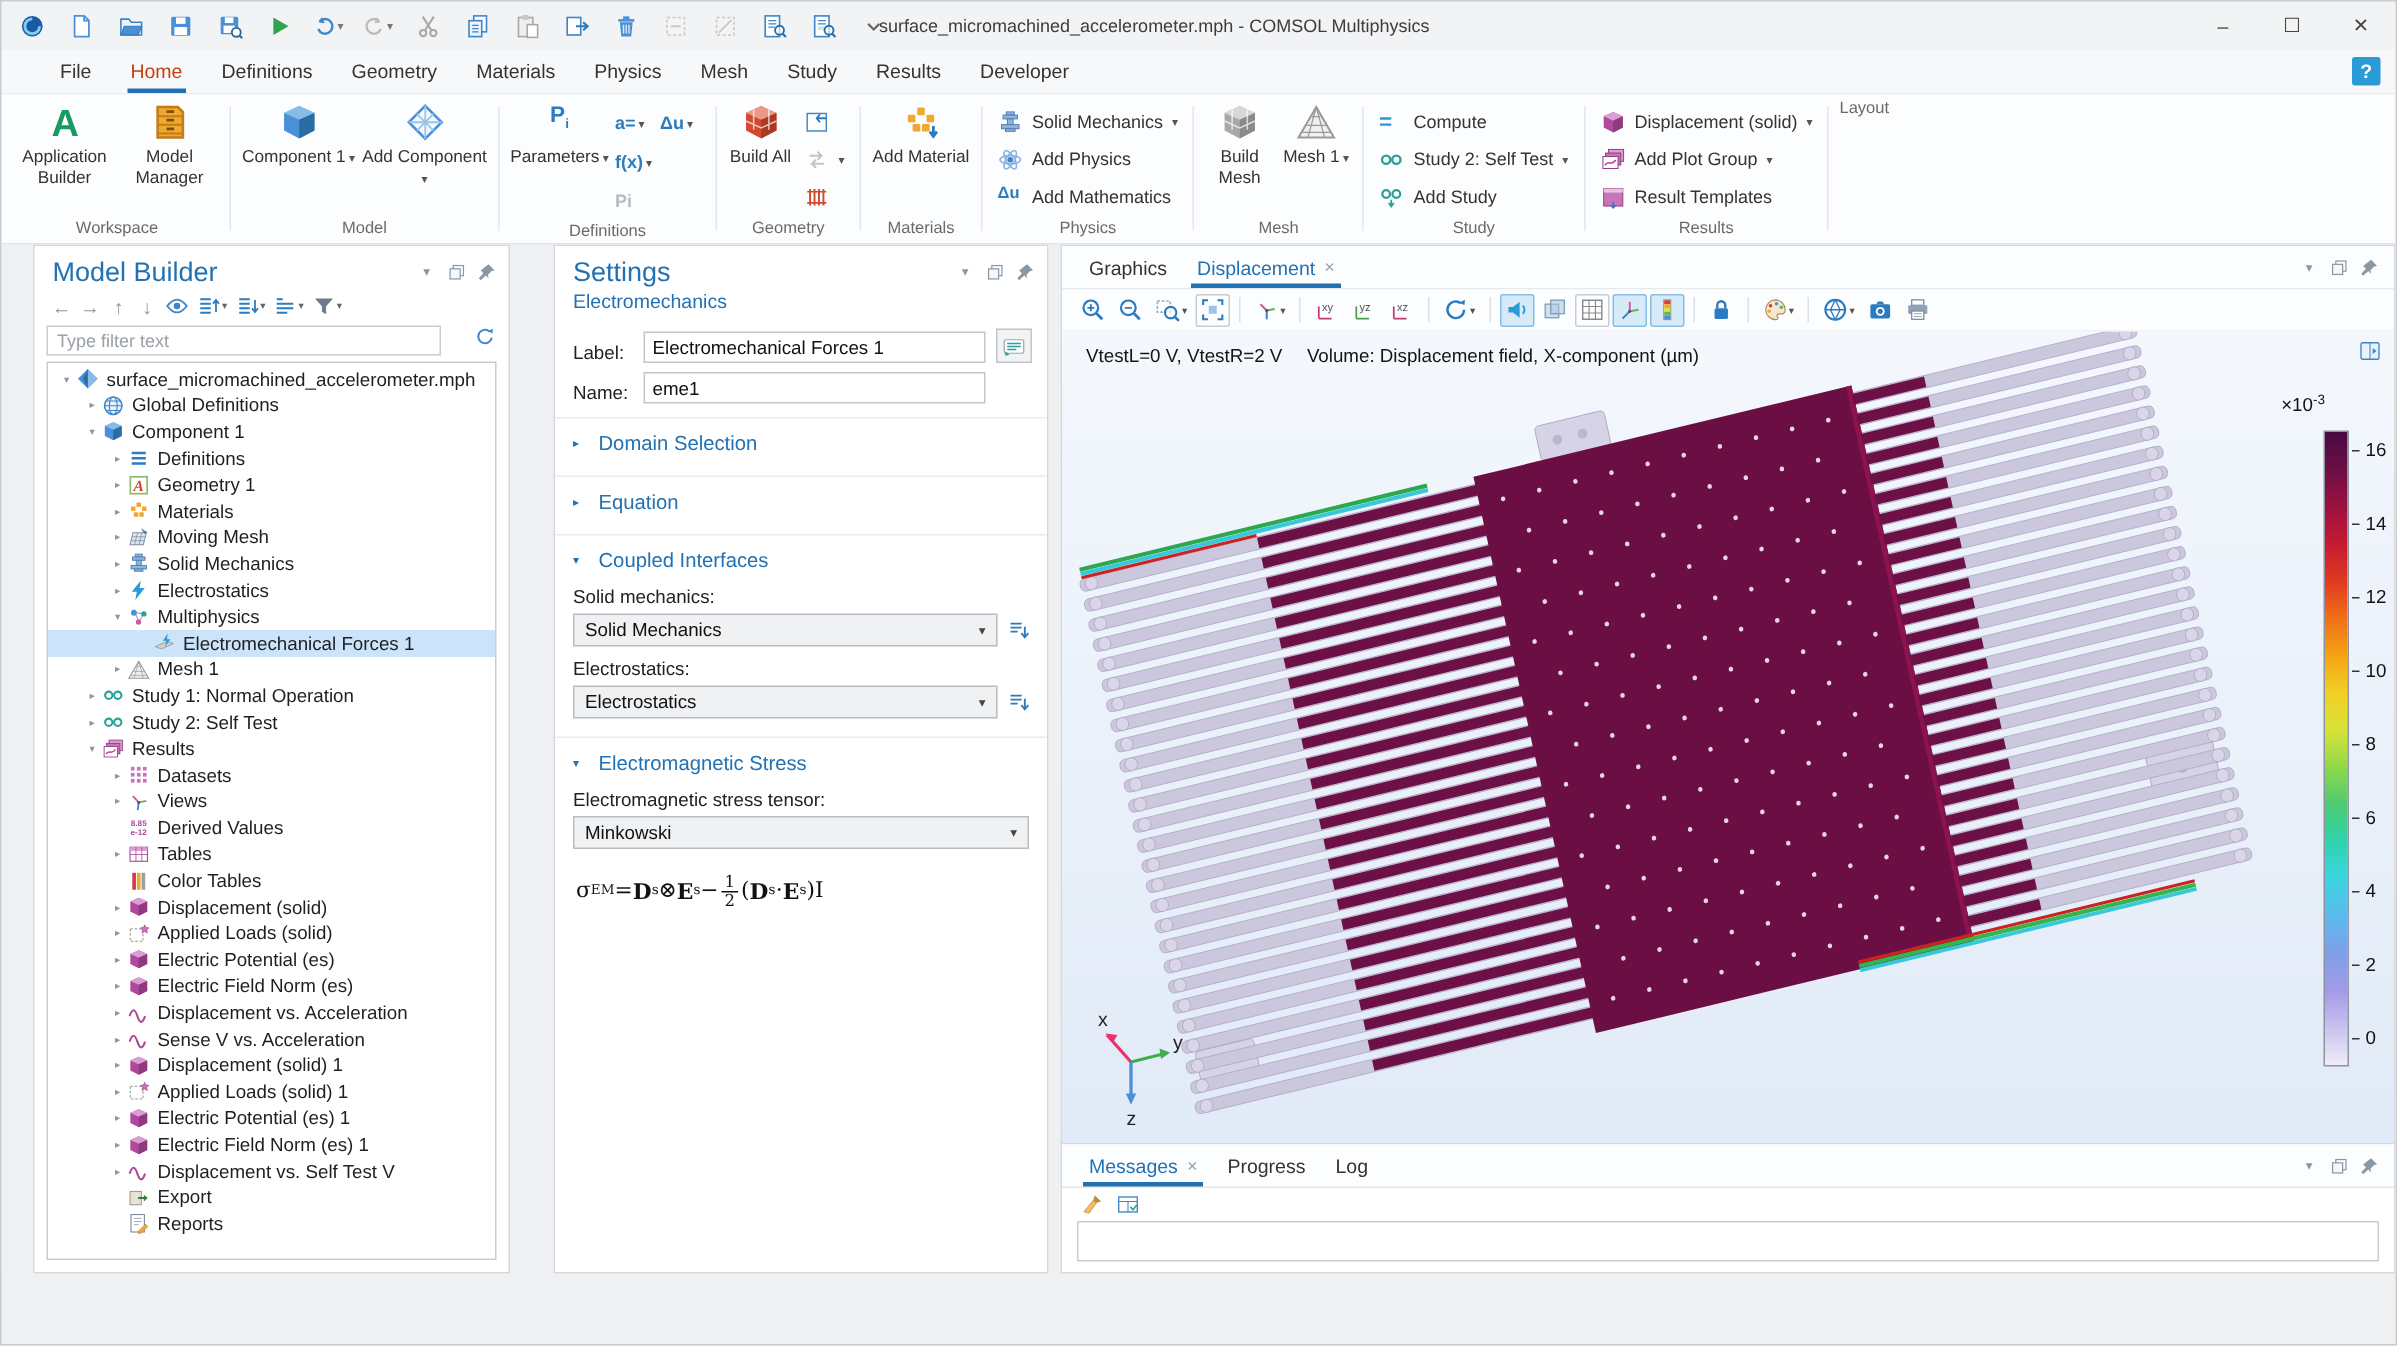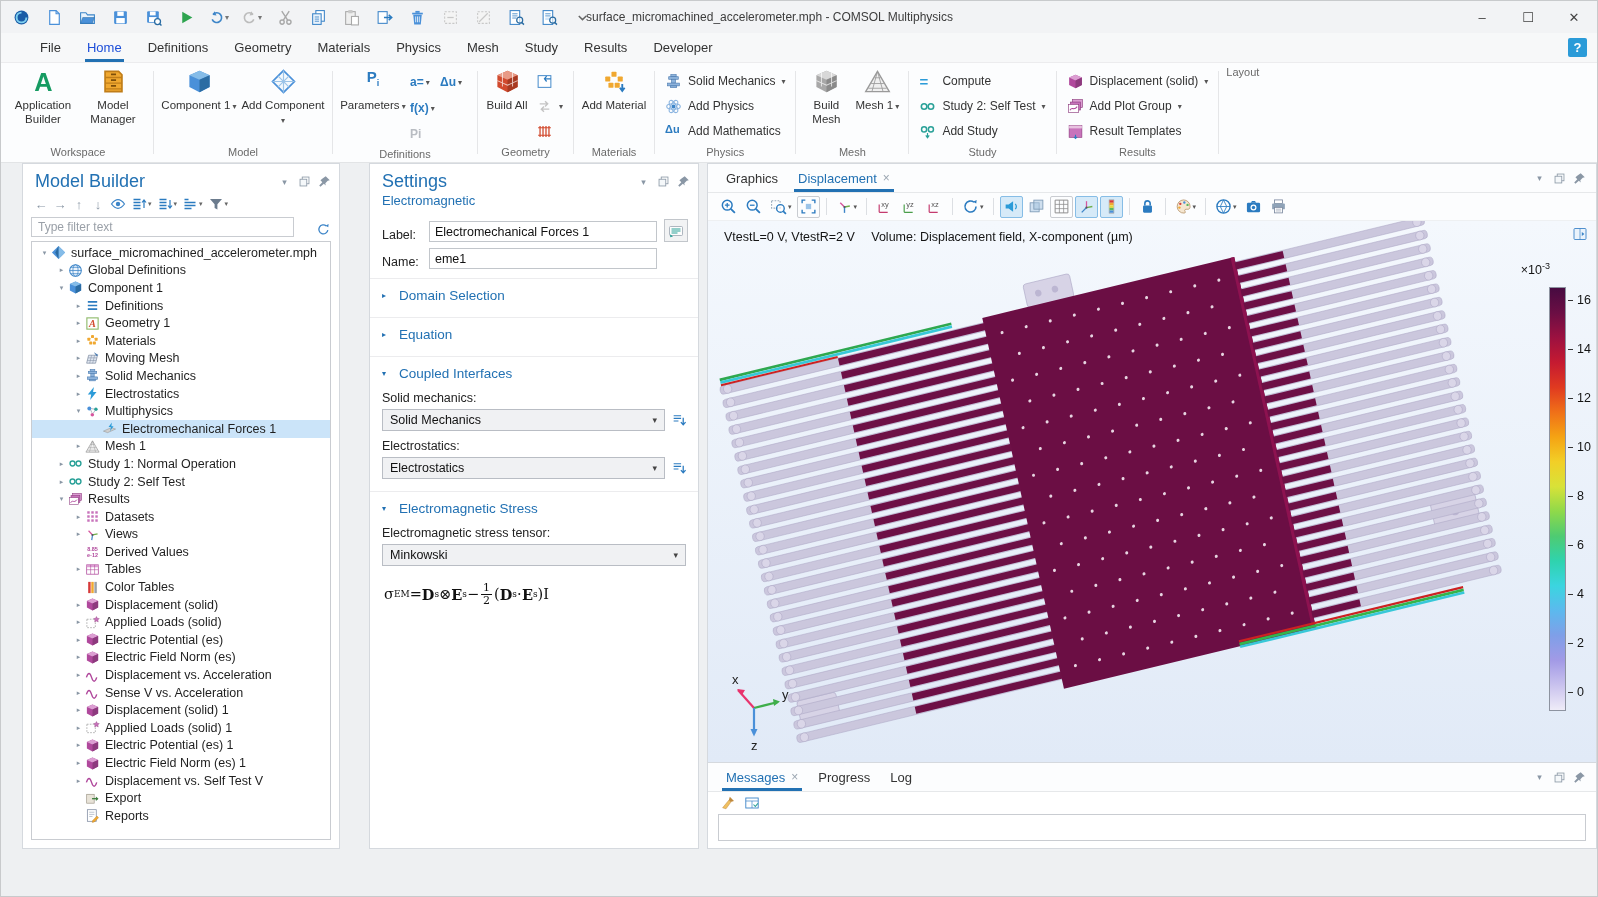--- a/index.html
+++ b/index.html
@@ -12,21 +12,21 @@
   .qat { display:flex; align-items:center; gap:13px; padding-left:10px; }
   .tb-btn { width:20px; height:20px; display:flex; align-items:center; justify-content:center; position:relative; }
   .tb-btn .crt { font-size:8px; color:#777; margin-left:1px; }
   .win-title { position:absolute; left:585px; font-size:12px; color:#3c3c3c; white-space:nowrap; }
   .win-controls { margin-left:auto; display:flex; height:32px; }
   .win-btn { width:46px; display:flex; align-items:center; justify-content:center; font-size:13px; color:#444; }
 
   
   .menubar { height:30px; background:#f7f8f9; display:flex; align-items:stretch; padding-left:26px; border-bottom:1px solid #ececee; }
   .menu-item { padding:0 13px; font-size:13px; color:#333; display:flex; align-items:center; position:relative; }
-  .menu-item.active { color:#1d4ed8; }
+  .menu-item.active { color:#c2410c; }
   .menu-item.active::after { content:""; position:absolute; left:11px; right:11px; bottom:0; height:3px; background:#2271b3; }
   .help-btn { margin-left:auto; margin-right:10px; align-self:center; width:19px; height:19px; background:#2b9bd8; color:#fff; border-radius:2px; display:flex; align-items:center; justify-content:center; font-size:13px; font-weight:bold; }
 
   
   .ribbon { height:100px; background:#fcfdfe; display:flex; border-bottom:1px solid #e2e4e6; padding:0 2px; }
   .rgroup { display:flex; flex-direction:column; padding:2px 7px 0; }
   .rgroup-items { flex:1; display:flex; align-items:flex-start; gap:4px; }
   .rgroup-label { text-align:center; font-size:11px; color:#6a6a6a; padding:1px 0 4px; }
   .rsep { width:1px; background:#e5e6e8; margin:8px 0; }
   .big-btn { display:flex; flex-direction:column; align-items:center; width:66px; padding-top:3px; font-size:11.5px; color:#333; text-align:center; line-height:1.25; }
@@ -49,21 +49,21 @@
   .panel-minis { margin-left:auto; display:flex; gap:7px; color:#8a97a5; align-items:center; padding-top:4px; }
   .pm { width:13px; height:13px; display:flex; align-items:center; justify-content:center; font-size:9px; color:#8a97a5; }
 
   
   .mb { width:318px; flex:none; }
   .mb-toolbar { display:flex; align-items:center; gap:3px; padding:2px 6px 3px 10px; }
   .mbt { display:flex; align-items:center; height:18px; padding:0 1px; }
   .mbt .ic { width:16px; height:16px; }
   .mbt .crt { font-size:7px; color:#666; margin-left:1px; }
   .mbt.txt { font-size:13px; color:#8a97a5; width:16px; justify-content:center; }
-  .filter-row { display:flex; align-items:flex-end; gap:22px; padding:1px 8px 4px; }
+  .filter-row { display:flex; align-items:flex-start; gap:22px; padding:1px 8px 4px; }
   .filter-input { flex:1; height:20px; border:1px solid #c9ccd1; font-size:12px; padding:0 6px; color:#444; font-family:inherit; }
   .filter-input::placeholder { color:#9aa0a8; }
   .tree-box { flex:1; margin:0 8px 8px; border:1px solid #c9ccd1; background:#fff; overflow:hidden; }
   .tree { padding-top:2px; }
   .trow { display:flex; align-items:center; height:17.6px; font-size:12.5px; color:#1f1f1f; white-space:nowrap; cursor:default; }
   .trow.selected { background:#cbe4f9; }
   .trow .arr { width:13px; flex:none; text-align:center; font-size:7px; color:#8a97a5; }
   .trow .ic { width:15px; height:15px; flex:none; margin-right:5px; }
 
   
@@ -1066,21 +1066,21 @@
                 <rect x="2.5" y="5.2" width="8.3" height="8.3" fill="#f5f8fa" stroke="#8a97a5" stroke-width="1"></rect>
               </svg>
             </span>
           <span class="pm ic">
               <svg viewBox="0 0 16 16" width="100%" height="100%">
                 <path d="M9.5 1.5 14.5 6.5 12 7l-3 3 .5 3-2.3-2.3L3 14.5 1.5 13l3.8-4.2L3 6.5l3-2.5z" fill="#8a97a5"></path>
               </svg>
             </span>
         </div>
       </div>
-      <div class="set-sub">Electromagnetic</div>
+      <div class="set-sub">Electromechanics</div>
       <div class="field-row">
         <span class="field-label">Label:</span>
         <input class="tfield" value="Electromechanical Forces 1" style="">
         <span class="side-btn">
             <span class="ic">
               <svg viewBox="0 0 16 16" width="100%" height="100%">
                 <rect x="1.5" y="3.5" width="13" height="9" rx="1" fill="#fdfdfd" stroke="#9aa5b0" stroke-width=".8"></rect>
                 <path d="M3.5 6h9M3.5 8h9M3.5 10h6" stroke="#2aa198" stroke-width="1.1"></path>
                 <path d="M2.2 11.2l2.8 2.2-2.8.9z" fill="#2aa198"></path>
               </svg>

